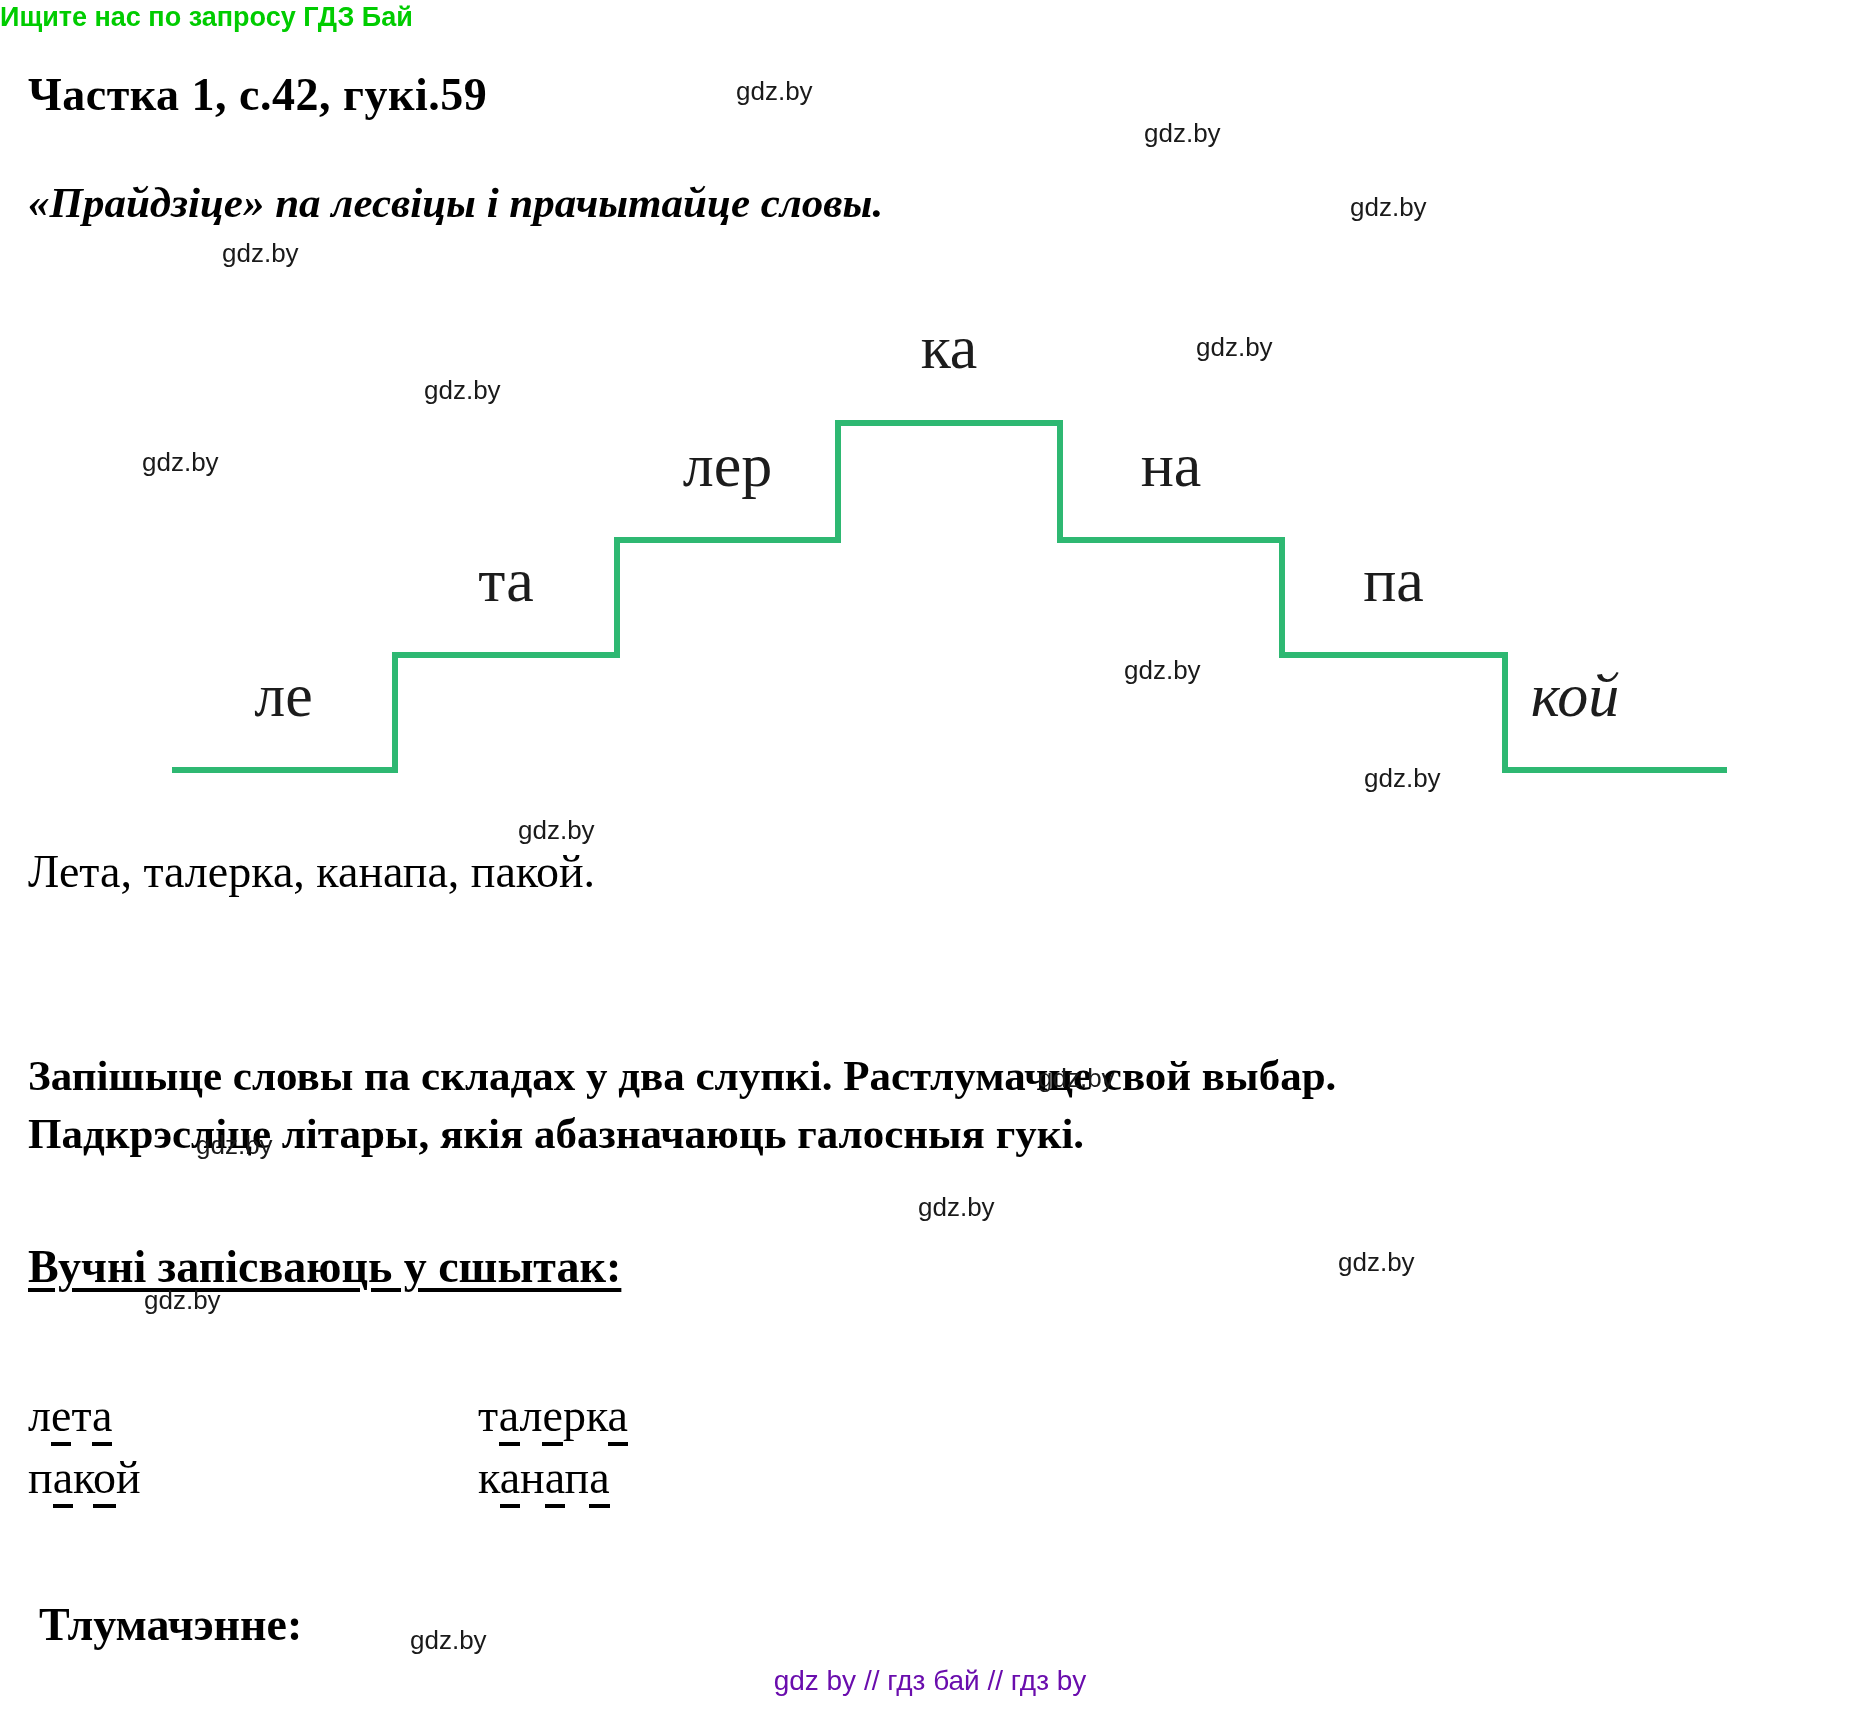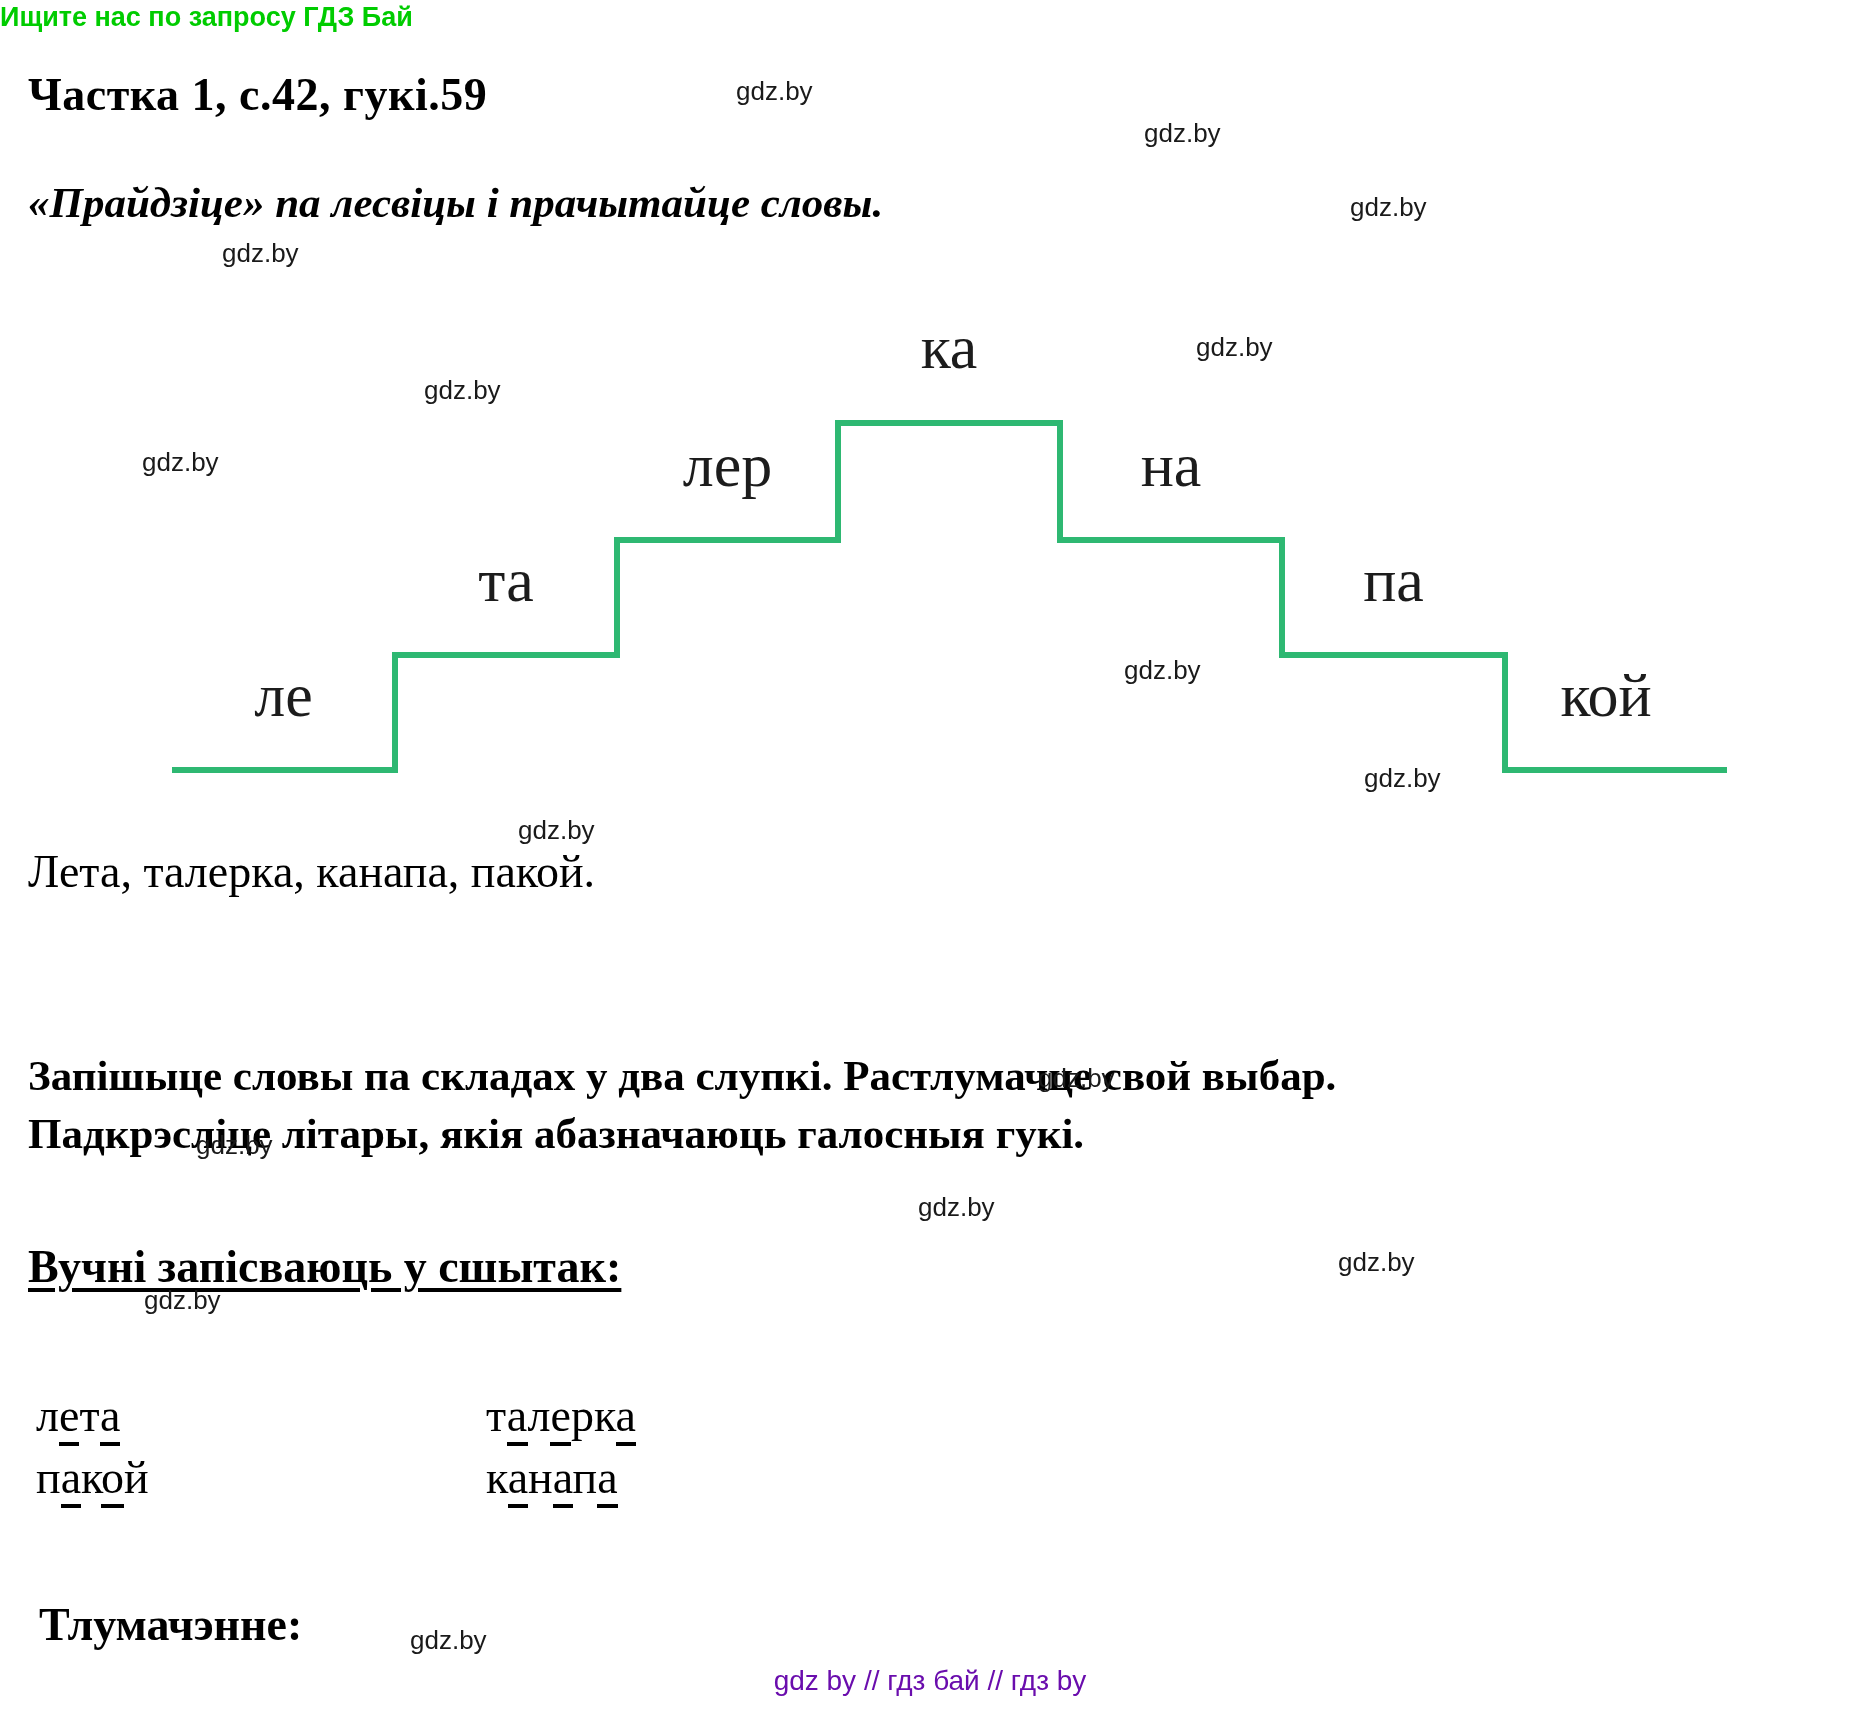--- a/index.html
+++ b/index.html
@@ -124,21 +124,20 @@
     top: 1385px;
     left: 28px;
     width: 1000px;
     font-size: 46px;
     line-height: 62px;
   }
   .word-row {
     display: block;
     height: 62px;
     position: relative;
-    margin-left: 8px;
   }
   .word-cell {
     position: absolute;
     white-space: nowrap;
   }
   .col-a { left: 0px; }
   .col-b { left: 450px; }
   .vowel {
     border-bottom: 4px solid #000;
     padding-bottom: 1px;
@@ -181,21 +180,21 @@
   <svg width="1860" height="530" viewBox="0 0 1860 530" xmlns="http://www.w3.org/2000/svg">
     <polyline points="172,510 395,510 395,395 617,395 617,280 838,280 838,163 1060,163 1060,280 1282,280 1282,395 1505,395 1505,510 1727,510" fill="none" stroke="#2eb872" stroke-width="6" stroke-linejoin="miter" stroke-linecap="butt"></polyline>
   </svg>
 
   <div class="step-label" style="left:172px; top:400px; width:223px;">ле</div>
   <div class="step-label" style="left:395px; top:285px; width:222px;">та</div>
   <div class="step-label" style="left:838px; top:52px; width:222px;">ка</div>
   <div class="step-label" style="left:617px; top:170px; width:221px;">лер</div>
   <div class="step-label" style="left:1060px; top:170px; width:222px;">на</div>
   <div class="step-label" style="left:1282px; top:285px; width:223px;">па</div>
-  <div class="step-label" style="left:1495px; top:400px; width:222px;">кой</div>
+  <div class="step-label" style="left:1464px; top:400px; width:222px;font-style:italic;">кой</div>
 </div>
 
 <div id="answer-sentence">Лета, талерка, канапа, пакой.</div>
 
 <div id="task2-instruction">
   <span class="l2">Запішыце словы па складах у два слупкі. Растлумачце свой выбар.</span>
   <span class="l2">Падкрэсліце літары, якія абазначаюць галосныя гукі.</span>
 </div>
 
 <div id="pupils-heading">Вучні запісваюць у сшытак:</div>

